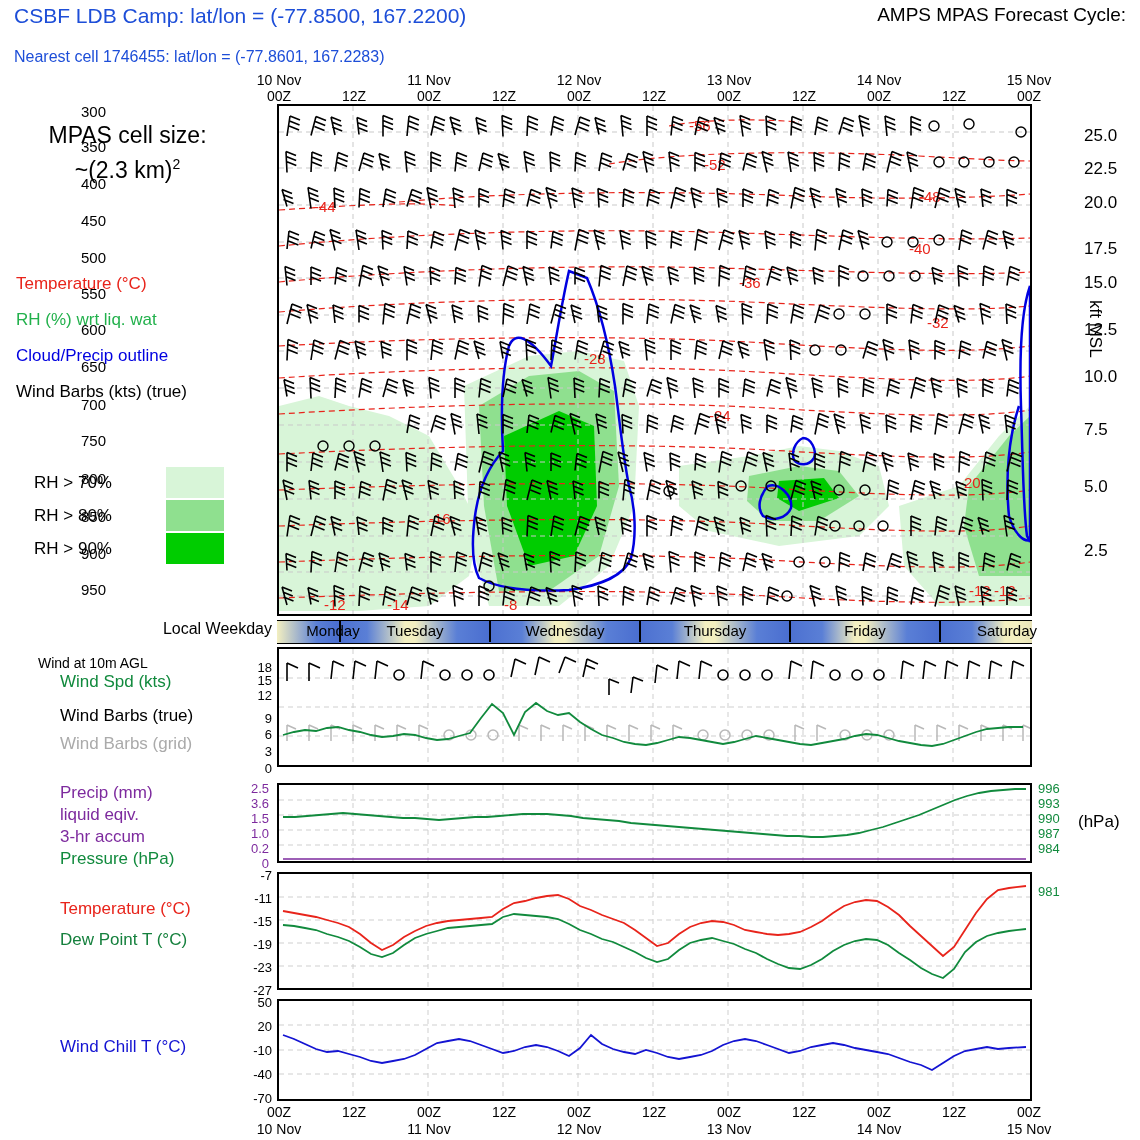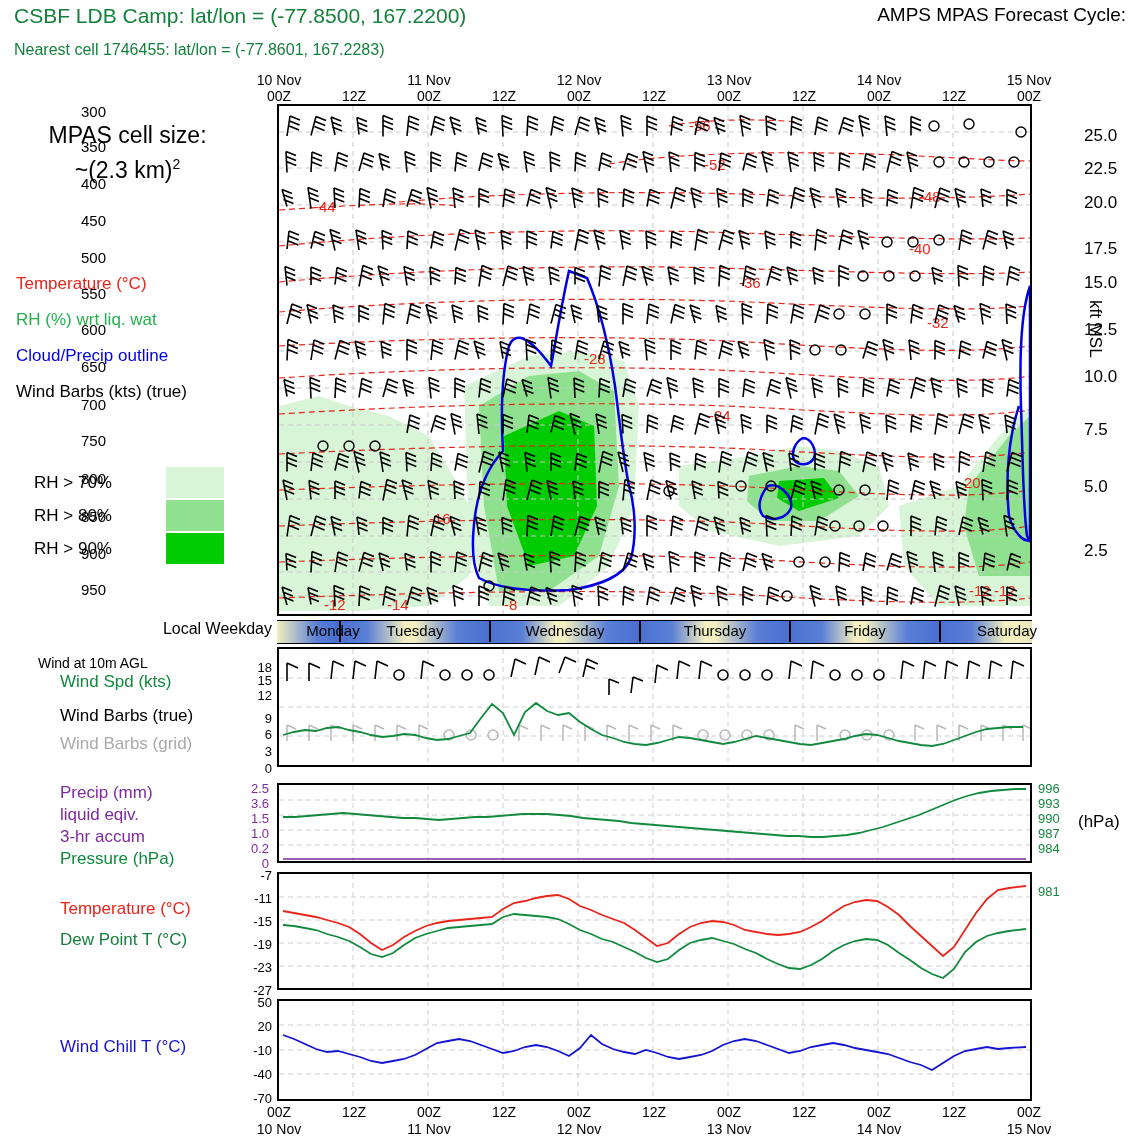--- a/index.html
+++ b/index.html
@@ -1,22 +1,22 @@
 <!DOCTYPE html>
 <html><head>
 <meta charset="utf-8">
 <style>
   html,body{margin:0;padding:0;}
   body{width:1140px;height:1140px;background:#fff;font-family:"Liberation Sans",sans-serif;position:relative;overflow:hidden;}
   .abs{position:absolute;}
   .nowrap{white-space:nowrap;}
 
   
-  #hdr-left{left:14px;top:4px;font-size:21px;color:#15803d;}
-  #hdr-left .sub{font-size:16px;margin-top:13px;}
+  #hdr-left{left:14px;top:4px;font-size:21px;color:#1d4ed8;}
+  #hdr-left .sub{font-size:16px;margin-top:20px;}
   #hdr-right{right:14px;top:4px;font-size:19px;color:#000;text-align:right;}
   #hdr-right .sub{margin-top:3px;}
 
   
   #cellsize{left:20px;top:118px;font-size:23px;color:#000;text-align:center;width:215px;line-height:1.5;}
   #cellsize sup{font-size:14px;}
   .legtxt{font-size:17px;}
   #leg-temp{left:16px;top:274px;color:#e8241b;}
   #leg-rh{left:16px;top:310px;color:#22b14c;}
   #leg-cld{left:16px;top:346px;color:#0000e0;}

